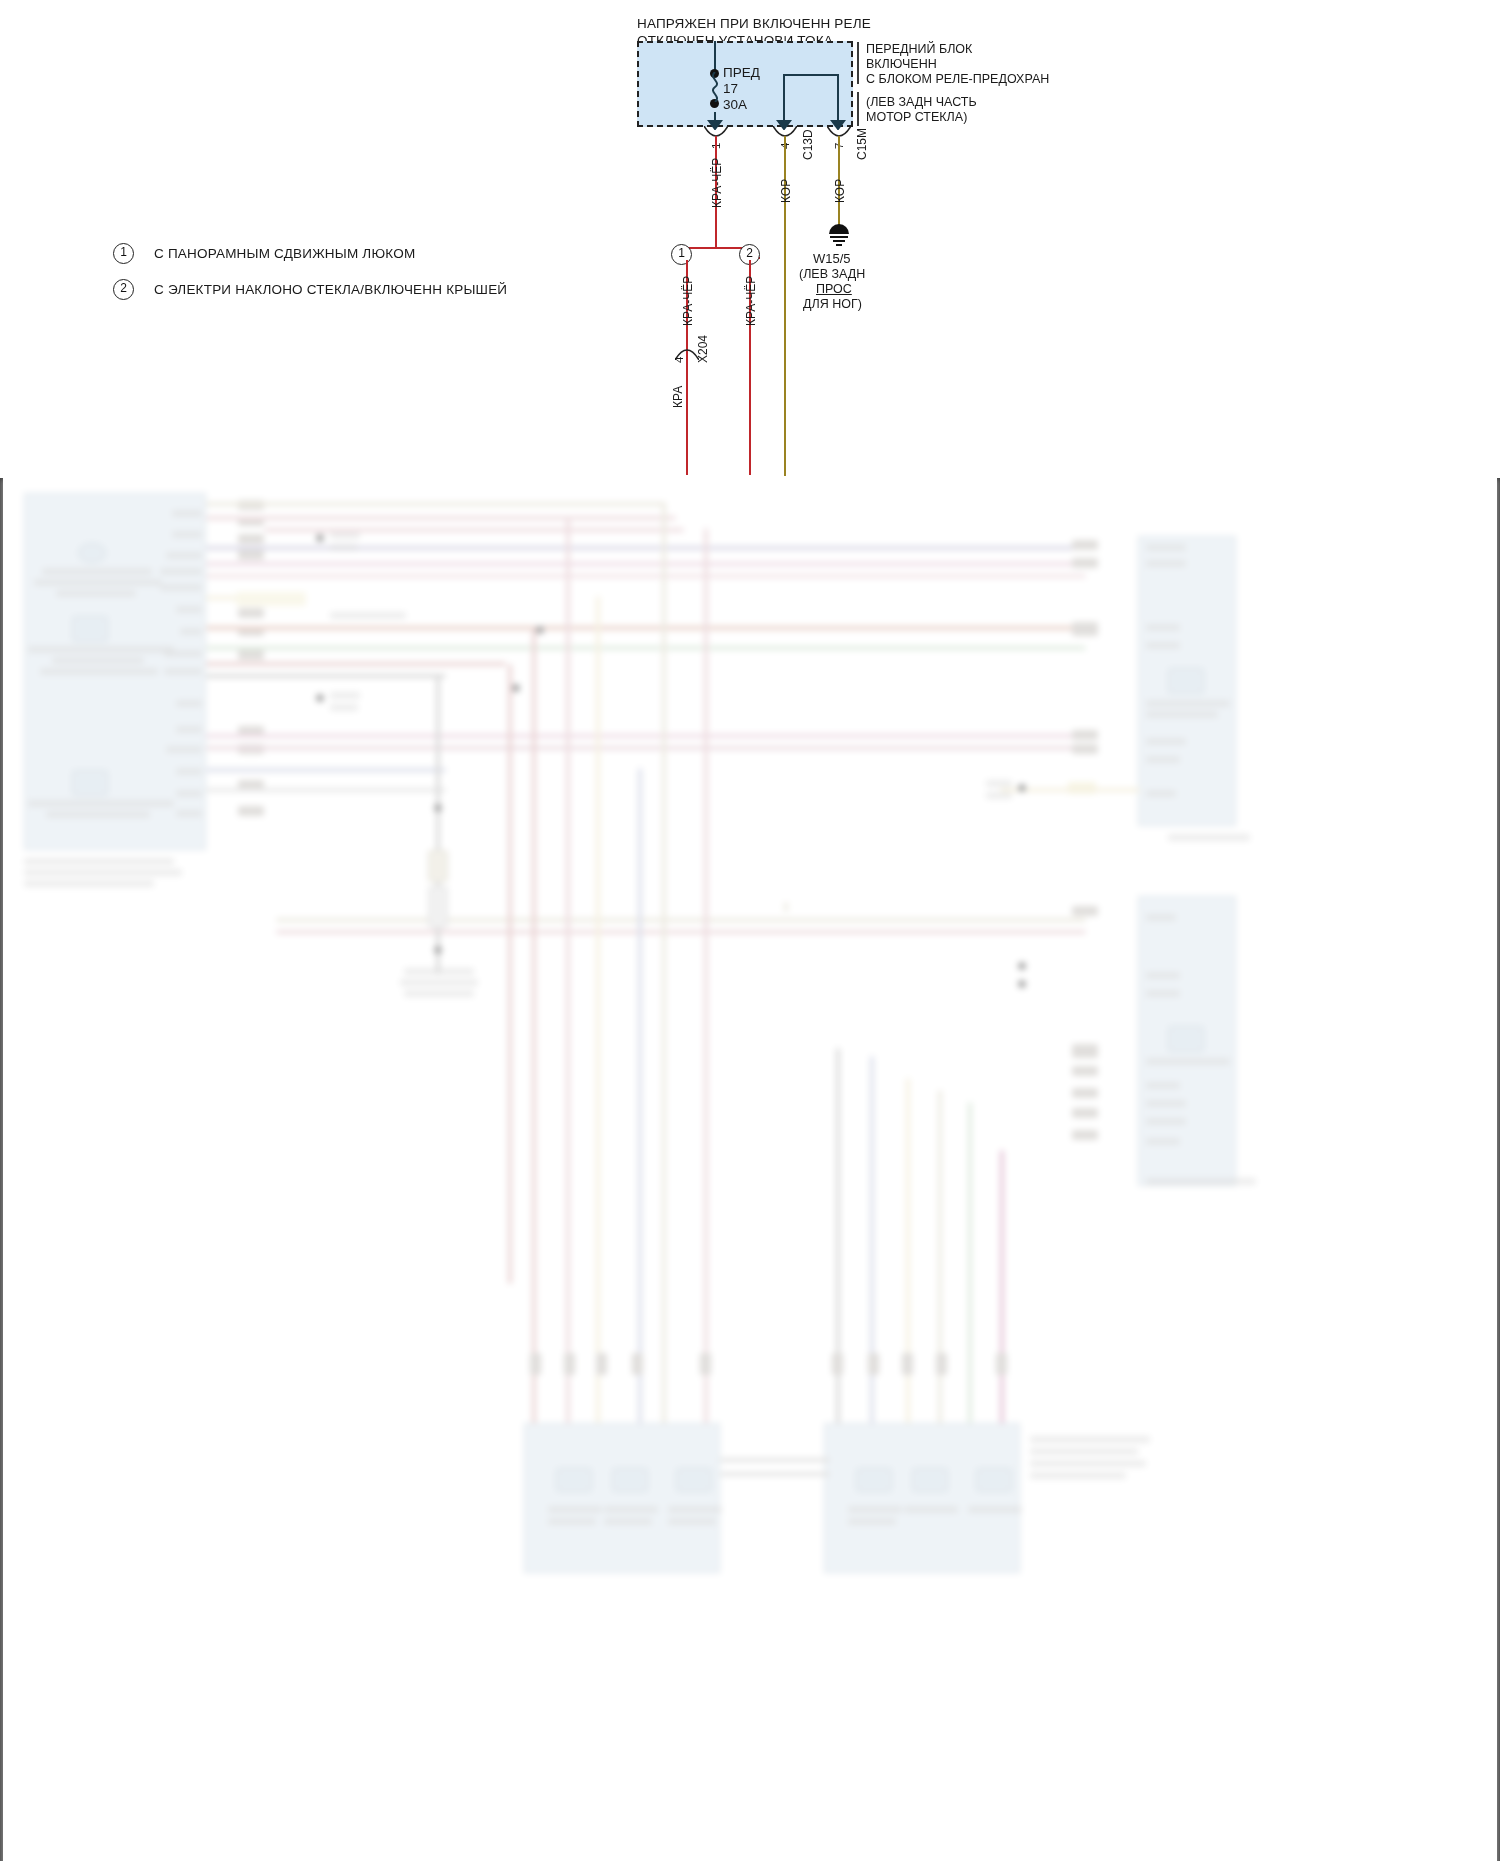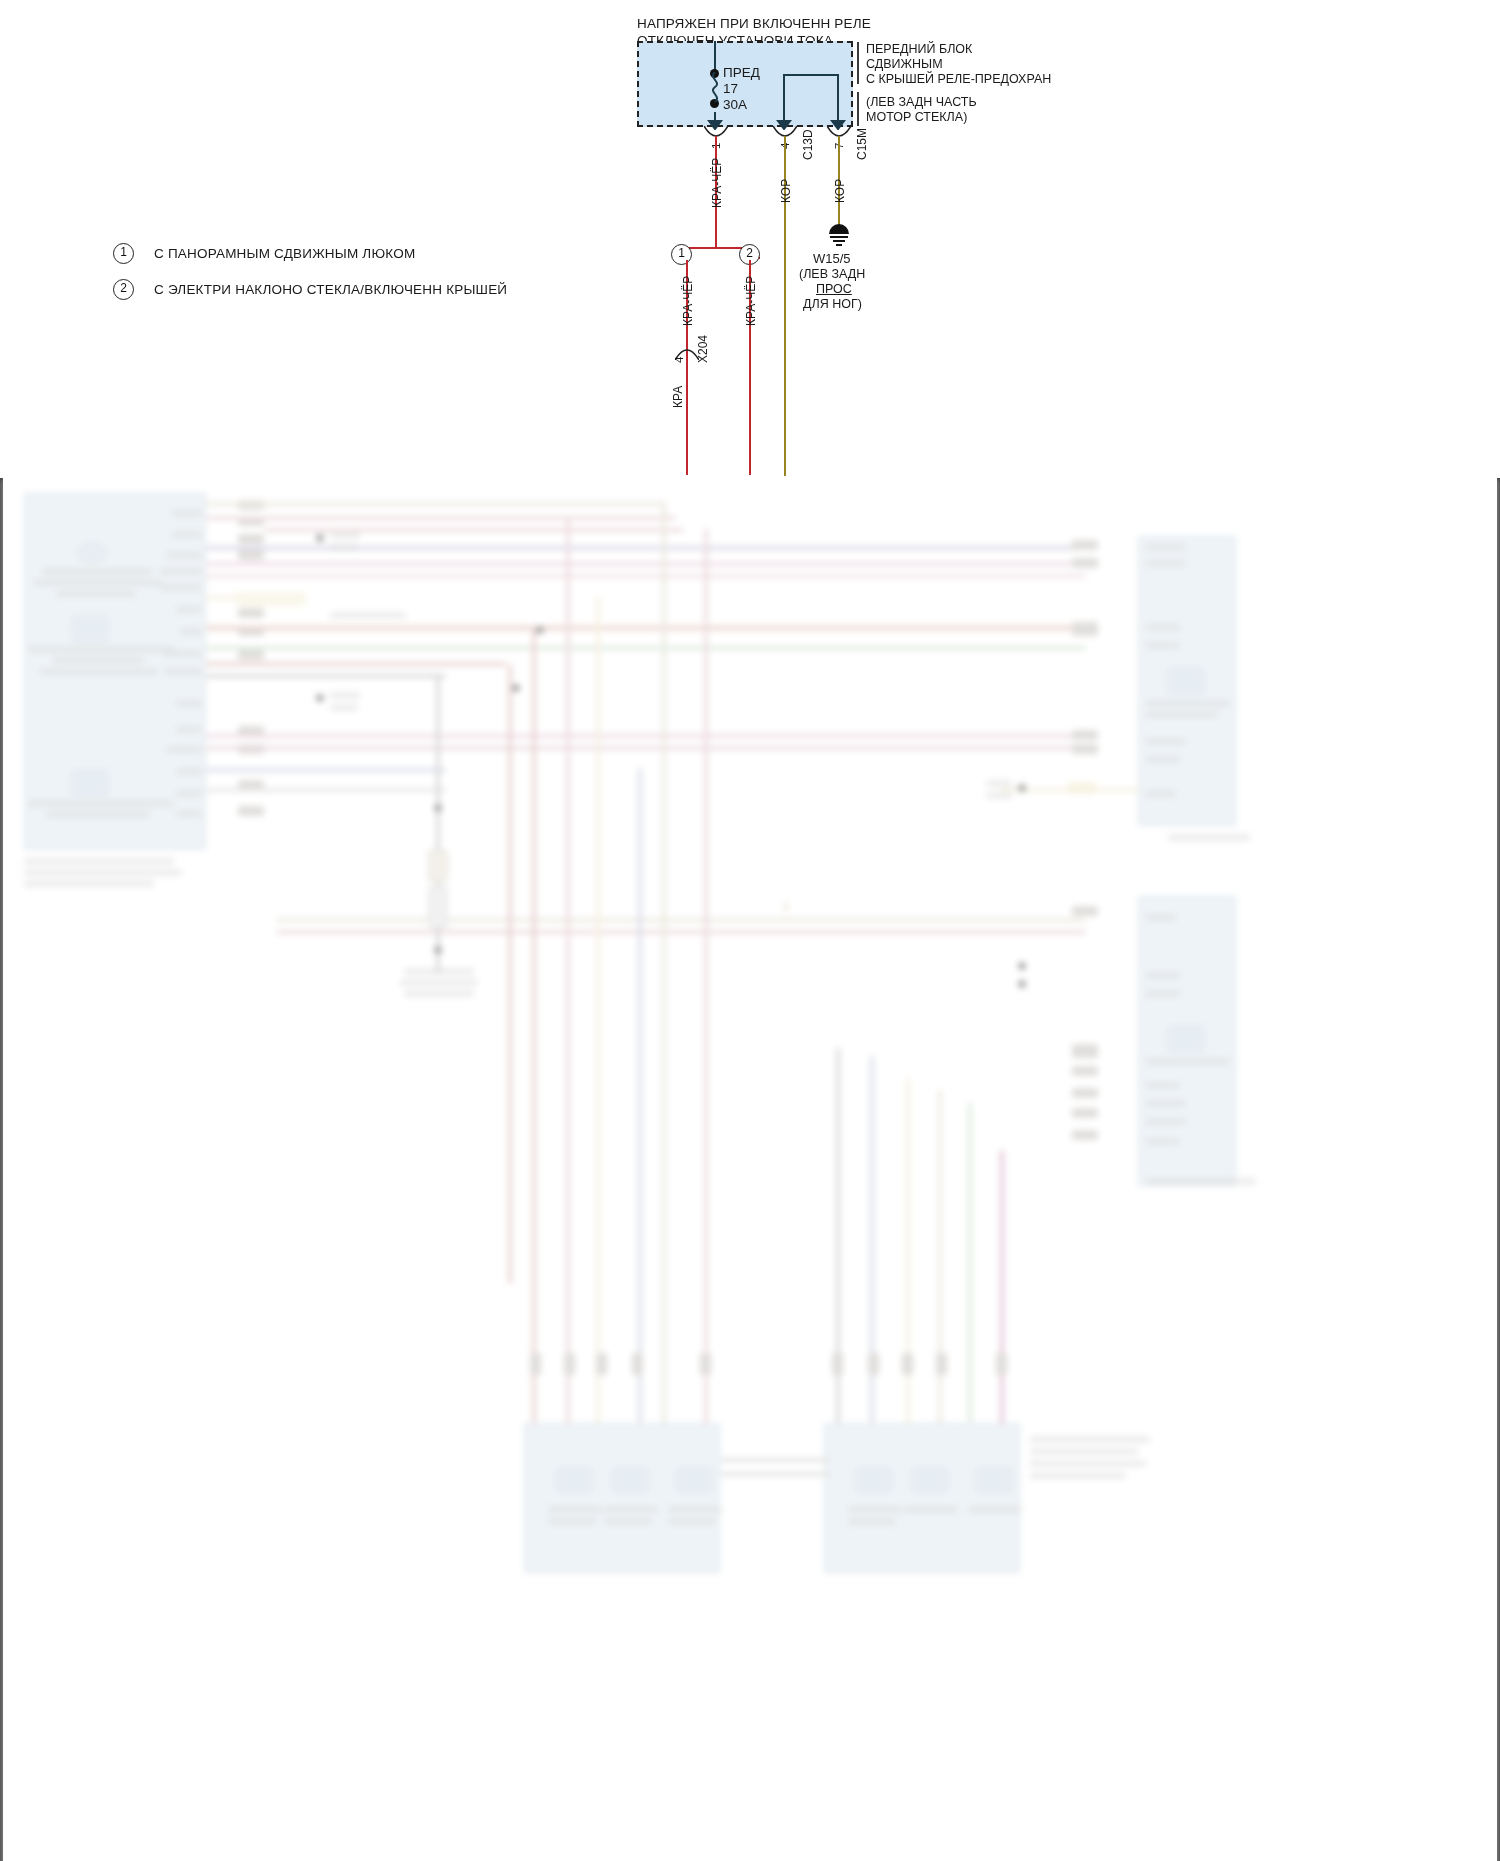--- a/index.html
+++ b/index.html
@@ -332,22 +332,22 @@
     <div class="vtxt" style="left:779px;top:141px;font-size:11.5px;">4</div>
     <div class="vtxt" style="left:833px;top:141px;font-size:11.5px;">7</div>
 
     <div class="vtxt" style="left:801px;top:152px;font-size:12px;">C13D</div>
     <div class="vtxt" style="left:855px;top:152px;font-size:12px;">C15M</div>
 
     <div class="bracket" style="left:857px;top:34px;height:42px;"></div>
     <div class="bracket" style="left:857px;top:84px;height:34px;"></div>
 
     <div class="txt" style="left:866px;top:34px;font-size:12.5px;">ПЕРЕДНИЙ БЛОК</div>
-    <div class="txt" style="left:866px;top:49px;font-size:12.5px;">СДВИЖНЫМ</div>
-    <div class="txt" style="left:866px;top:64px;font-size:12.5px;">С КРЫШЕЙ РЕЛЕ-ПРЕДОХРАН</div>
+    <div class="txt" style="left:866px;top:49px;font-size:12.5px;">ВКЛЮЧЕНН</div>
+    <div class="txt" style="left:866px;top:64px;font-size:12.5px;">С БЛОКОМ РЕЛЕ-ПРЕДОХРАН</div>
     <div class="txt" style="left:866px;top:87px;font-size:12.5px;">(ЛЕВ ЗАДН ЧАСТЬ</div>
     <div class="txt" style="left:866px;top:102px;font-size:12.5px;">МОТОР СТЕКЛА)</div>
 
     <div class="vline" style="left:715px;top:128px;height:112px;border-color:#c0262b;"></div>
     <div class="vtxt" style="left:710px;top:200px;font-size:12px;">КРА-ЧЁР</div>
 
     <svg style="position:absolute;left:672px;top:236px;" width="90" height="16" viewBox="0 0 90 16">
       <path d="M2 14 Q10 14 14 6 L14 2 M88 14 Q80 14 76 6 L76 2" fill="none" stroke="#c0262b" stroke-width="2"></path>
       <path d="M14 4 L76 4" stroke="#c0262b" stroke-width="2" fill="none"></path>
     </svg>

